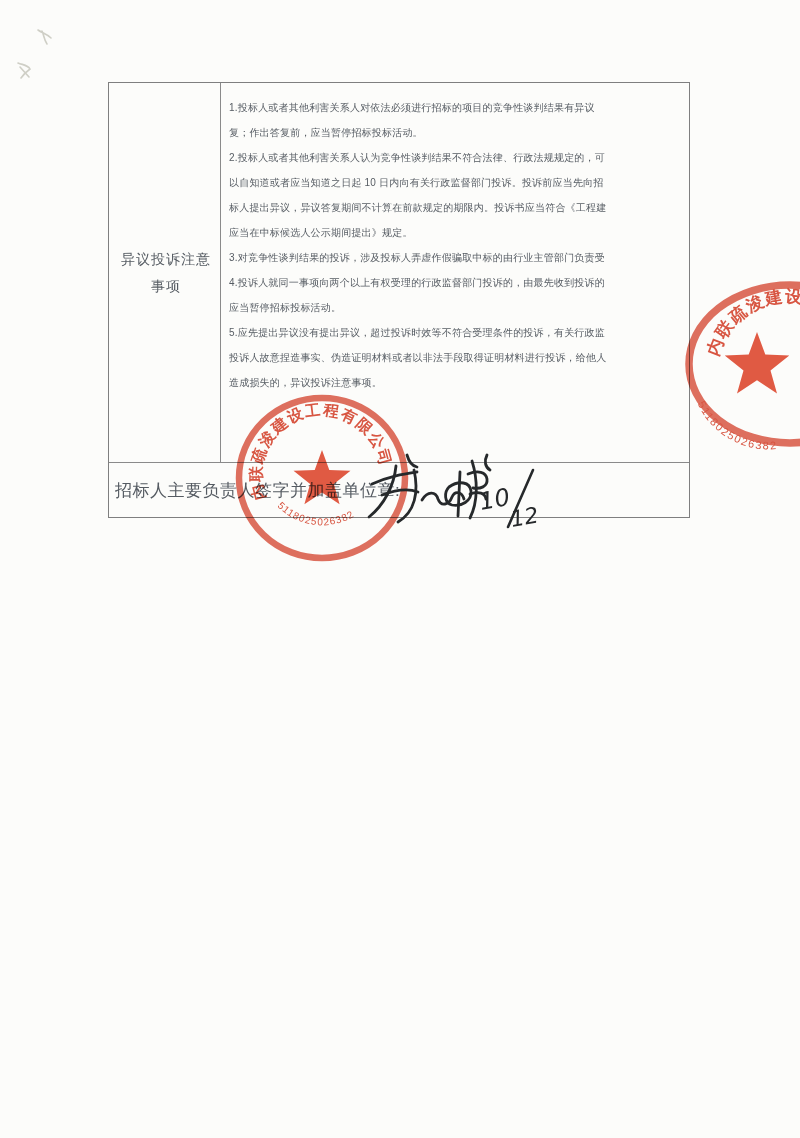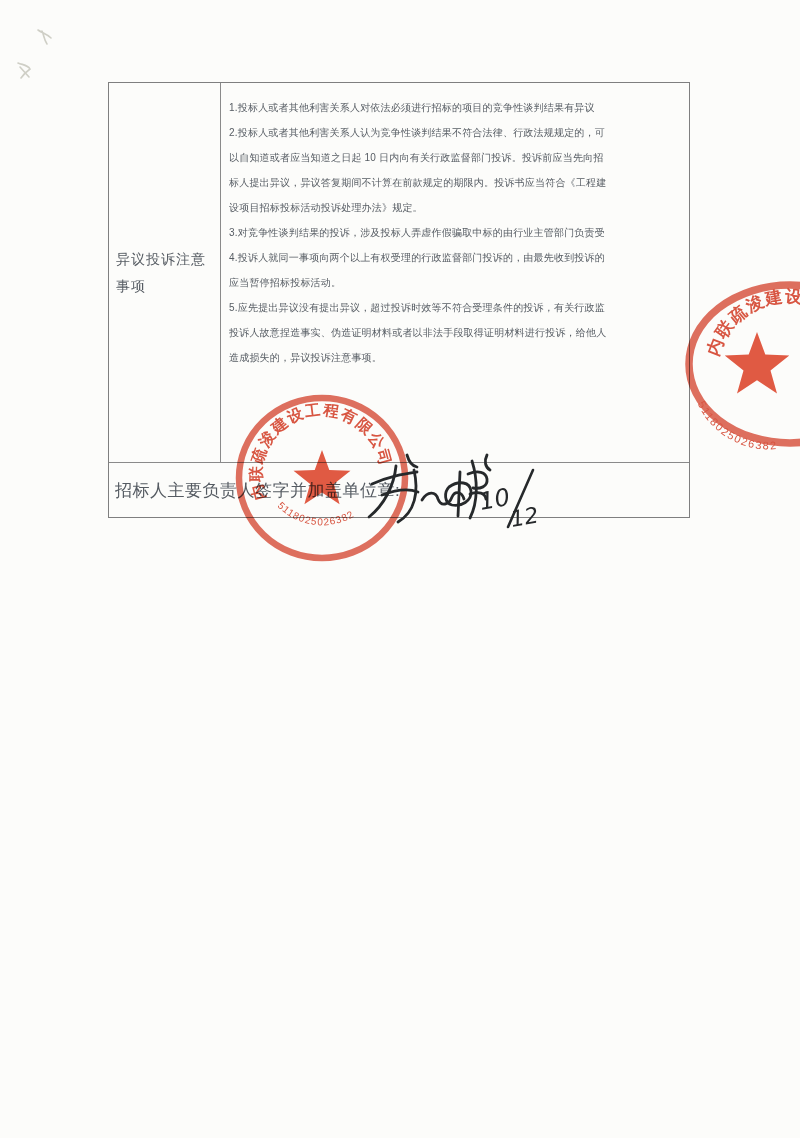--- a/index.html
+++ b/index.html
@@ -19,20 +19,21 @@
     display:flex; height:380px; box-sizing:border-box;
     border-bottom:1px solid #8a8a8a;
   }
   .cell-label{
     width:112px; box-sizing:border-box;
     border-right:1px solid #8a8a8a;
     display:flex; align-items:center;
     padding:0 4px 0 7px;
     font-size:14px; letter-spacing:1px; line-height:27px;
     color:#555b62;
+    text-align:center;
   }
   .cell-content{
     flex:1; box-sizing:border-box; overflow:hidden;
     padding:12px 4px 0 8px;
   }
   .text-line{
     white-space:nowrap;
     font-size:10px; line-height:25px; letter-spacing:0.2px;
     color:#565c63;
   }
@@ -53,24 +54,25 @@
 
 <div class="page">
 
   <div class="doc-table">
     <div class="row-notice">
       <div class="cell-label">
         <span>异议投诉注意事项</span>
       </div>
       <div class="cell-content">
           <div class="text-line">1.投标人或者其他利害关系人对依法必须进行招标的项目的竞争性谈判结果有异议</div>
+          <div class="text-line">复；作出答复前，应当暂停招标投标活动。</div>
           <div class="text-line">2.投标人或者其他利害关系人认为竞争性谈判结果不符合法律、行政法规规定的，可</div>
           <div class="text-line">以自知道或者应当知道之日起 10 日内向有关行政监督部门投诉。投诉前应当先向招</div>
           <div class="text-line">标人提出异议，异议答复期间不计算在前款规定的期限内。投诉书应当符合《工程建</div>
-          <div class="text-line">设项目招标投标活动投诉处理办法》规定。</div>
+          <div class="text-line">应当在中标候选人公示期间提出》规定。</div>
           <div class="text-line">3.对竞争性谈判结果的投诉，涉及投标人弄虚作假骗取中标的由行业主管部门负责受</div>
           <div class="text-line">4.投诉人就同一事项向两个以上有权受理的行政监督部门投诉的，由最先收到投诉的</div>
           <div class="text-line">应当暂停招标投标活动。</div>
           <div class="text-line">5.应先提出异议没有提出异议，超过投诉时效等不符合受理条件的投诉，有关行政监</div>
           <div class="text-line">投诉人故意捏造事实、伪造证明材料或者以非法手段取得证明材料进行投诉，给他人</div>
           <div class="text-line">造成损失的，异议投诉注意事项。</div>
         </div>
     </div>
     <div class="row-sign">
       <span>招标人主要负责人签字并加盖单位章:</span>

